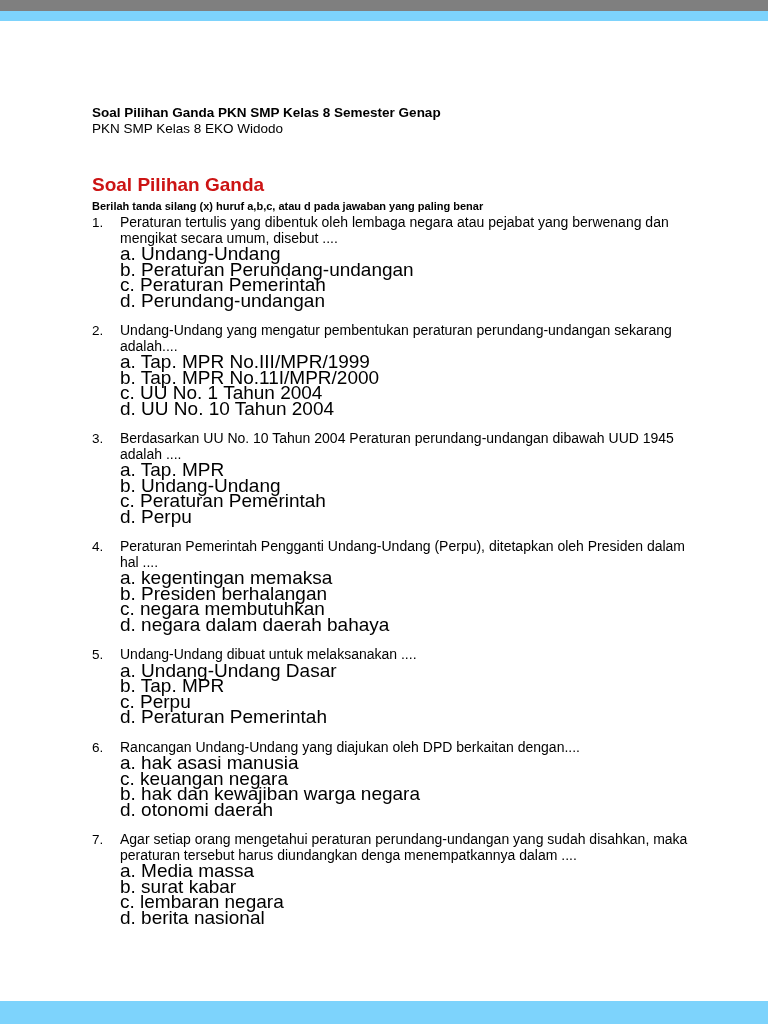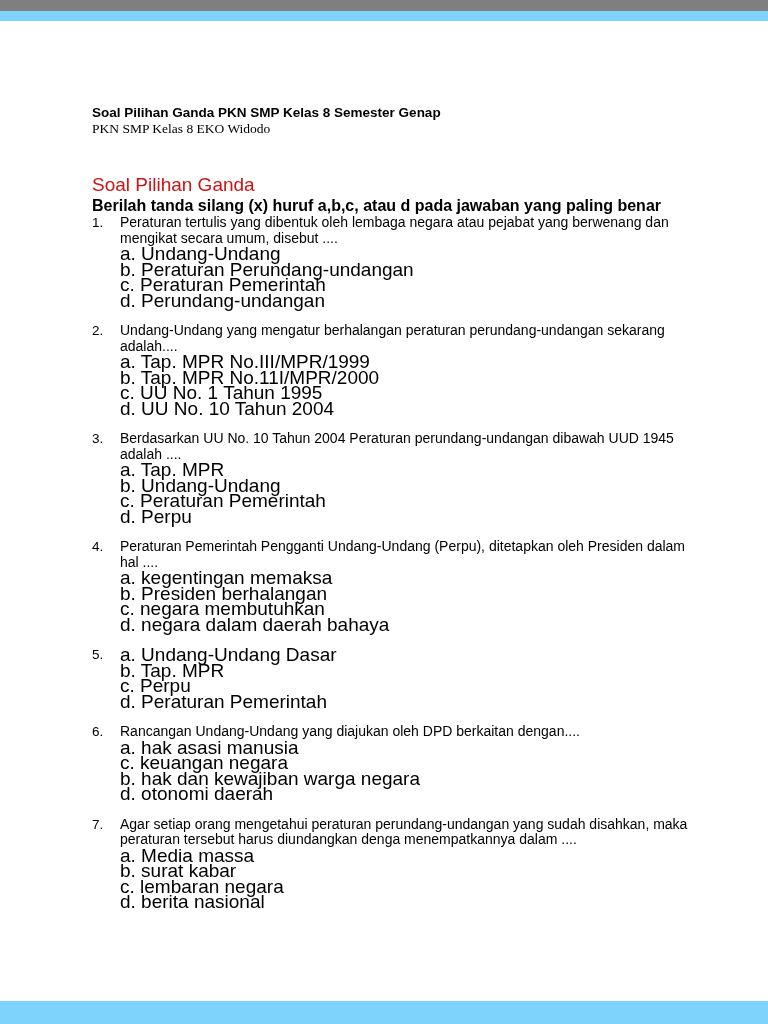--- a/index.html
+++ b/index.html
@@ -27,30 +27,29 @@
   .doc-header-title {
     font-size: 13.5px;
     font-weight: bold;
     color: #000000;
     line-height: 16px;
   }
   .doc-header-subtitle {
     font-size: 13.5px;
     color: #000000;
     line-height: 16px;
-    font-family: Liberation Serif, serif;
   }
   .section-title {
     margin-top: 36px;
     font-size: 19px;
-    font-weight: normal;
+    font-weight: bold;
     line-height: 23px;
   }
   .instruction {
-    font-size: 16px;
+    font-size: 11px;
     font-weight: bold;
     color: #000000;
     line-height: 16px;
     margin-top: 2px;
   }
   .questions {
     margin-top: 1px;
   }
   .question {
     display: flex;
@@ -99,24 +98,24 @@
             <div class="qtext">Peraturan tertulis yang dibentuk oleh lembaga negara atau pejabat yang berwenang dan mengikat secara umum, disebut ....</div>
             <div class="option">a. Undang-Undang</div>
             <div class="option">b. Peraturan Perundang-undangan</div>
             <div class="option">c. Peraturan Pemerintah</div>
             <div class="option">d. Perundang-undangan</div>
           </div>
         </div>
         <div class="question">
           <div class="qnum">2.</div>
           <div class="qbody">
-            <div class="qtext">Undang-Undang yang mengatur berhalangan peraturan perundang-undangan sekarang adalah....</div>
+            <div class="qtext">Undang-Undang yang mengatur pembentukan peraturan perundang-undangan sekarang adalah....</div>
             <div class="option">a. Tap. MPR No.III/MPR/1999</div>
             <div class="option">b. Tap. MPR No.11I/MPR/2000</div>
-            <div class="option">c. UU No. 1 Tahun 1995</div>
+            <div class="option">c. UU No. 1 Tahun 2004</div>
             <div class="option">d. UU No. 10 Tahun 2004</div>
           </div>
         </div>
         <div class="question">
           <div class="qnum">3.</div>
           <div class="qbody">
             <div class="qtext">Berdasarkan UU No. 10 Tahun 2004 Peraturan perundang-undangan dibawah UUD 1945 adalah ....</div>
             <div class="option">a. Tap. MPR</div>
             <div class="option">b. Undang-Undang</div>
             <div class="option">c. Peraturan Pemerintah</div>
@@ -129,20 +128,21 @@
             <div class="qtext">Peraturan Pemerintah Pengganti Undang-Undang (Perpu), ditetapkan oleh Presiden dalam hal ....</div>
             <div class="option">a. kegentingan memaksa</div>
             <div class="option">b. Presiden berhalangan</div>
             <div class="option">c. negara membutuhkan</div>
             <div class="option">d. negara dalam daerah bahaya</div>
           </div>
         </div>
         <div class="question">
           <div class="qnum">5.</div>
           <div class="qbody">
+            <div class="qtext">Undang-Undang dibuat untuk melaksanakan ....</div>
             <div class="option">a. Undang-Undang Dasar</div>
             <div class="option">b. Tap. MPR</div>
             <div class="option">c. Perpu</div>
             <div class="option">d. Peraturan Pemerintah</div>
           </div>
         </div>
         <div class="question">
           <div class="qnum">6.</div>
           <div class="qbody">
             <div class="qtext">Rancangan Undang-Undang yang diajukan oleh DPD berkaitan dengan....</div>

